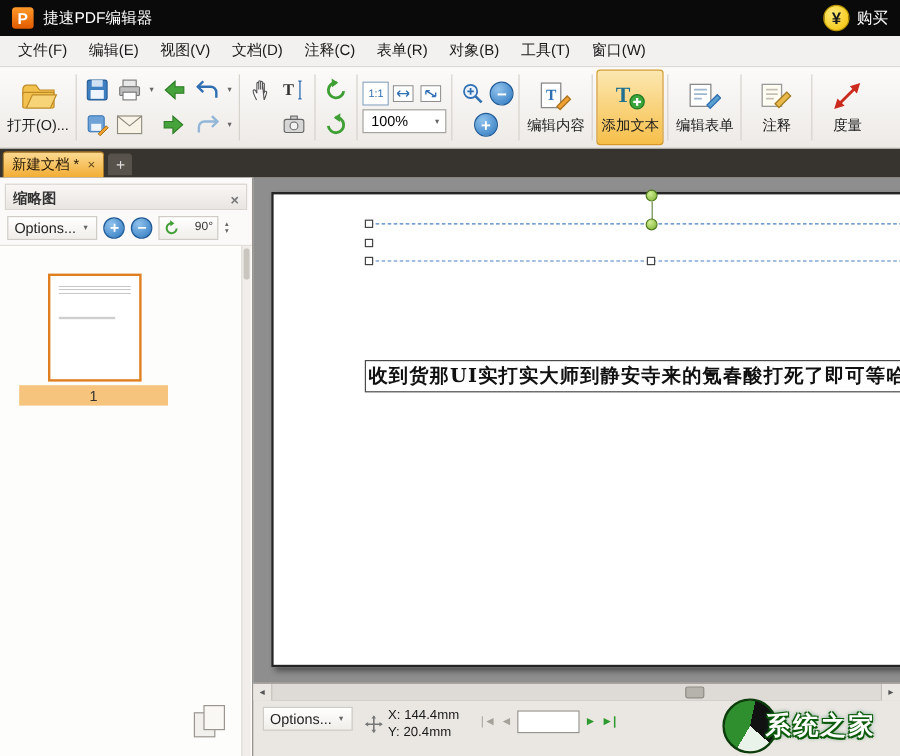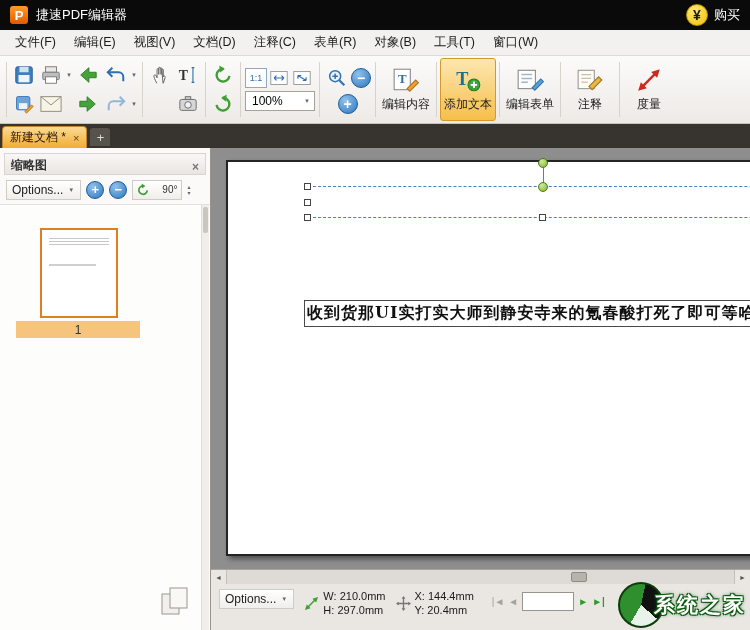--- a/index.html
+++ b/index.html
@@ -87,21 +87,21 @@
   .statusbar { position:absolute; left:0; right:0; bottom:0; height:46px; background:#eae7e2; display:flex; align-items:flex-start; gap:10px; padding:5px 8px; }
   .stack { display:flex; flex-direction:column; font-size:11px; line-height:14px; color:#1a1a1a; }
   .sb-group { display:flex; align-items:center; gap:4px; }
   .nav { display:flex; align-items:center; gap:4px; margin-left:8px; margin-top:3px; }
   .nav-btn { font-size:10px; cursor:pointer; }
   .nav-btn.disabled { color:#a5a19b; }
   .nav-btn.go { color:#2f9a2f; font-weight:bold; }
   .page-input { width:52px; height:19px; border:1px solid #98948d; background:#fff; font-size:11px; padding:0 3px; }
 
   
-  .watermark { position:absolute; right:0; bottom:0; z-index:60; display:flex; align-items:center; padding:2px 4px; }
+  .watermark { position:absolute; right:16px; bottom:0; z-index:60; display:flex; align-items:center; padding:2px 4px; }
   .wm-circle { width:46px; height:46px; border-radius:50%; background:conic-gradient(from 210deg,#2f8f2f 0 45%,#111 45% 78%,#e9f3e9 78% 100%); border:2px solid #0c3c0c; flex:none; }
   .wm-text { font-size:21px; font-weight:bold; color:#fff; letter-spacing:2px; margin-left:-10px;
              text-shadow:-1px -1px 0 #0a5a0a, 1px -1px 0 #0a5a0a, -1px 1px 0 #0a5a0a, 1px 1px 0 #0a5a0a, 0 0 4px #063; }
 </style>
 </head>
 <body>
 
 <div class="titlebar">
   <div class="app-icon">P</div>
   <span class="win-title">捷速PDF编辑器</span>
@@ -118,20 +118,28 @@
   <span class="menu-item">文档(D)</span>
   <span class="menu-item">注释(C)</span>
   <span class="menu-item">表单(R)</span>
   <span class="menu-item">对象(B)</span>
   <span class="menu-item">工具(T)</span>
   <span class="menu-item">窗口(W)</span>
 </div>
 
 <div class="toolbar">
 
+  <div class="big-btn">
+    <svg width="32" height="26" viewBox="0 0 32 26">
+      <path d="M3 8 q0-4 4-4 h7 l3 4 h12 v4 H3z" fill="#f2c14e" stroke="#bd8a24"></path>
+      <rect x="3" y="10" width="26" height="13" rx="1" fill="#f2c14e" stroke="#bd8a24"></rect>
+      <path d="M6 23 L11 12 H31 L26 23 Z" fill="#f8d478" stroke="#bd8a24"></path>
+    </svg>
+    <span class="lbl">打开(O)...</span>
+  </div>
 
   <div class="tb-sep"></div>
 
   <div class="tb-group">
     <div class="tb-row">
       <div class="tbtn">
         <svg width="22" height="22" viewBox="0 0 24 24">
           <rect x="3" y="3" width="18" height="18" rx="2" fill="#3d7fc1" stroke="#255c95"></rect>
           <rect x="7" y="3" width="10" height="6" fill="#cfe2f3"></rect>
           <rect x="6" y="12" width="12" height="8" fill="#eef4fb"></rect>
@@ -428,31 +436,20 @@
       <div class="hs-btn right">►</div>
     </div>
 
     <div class="statusbar">
       <div class="options-btn">
         <span>Options...</span>
         <span class="dd">▾</span>
       </div>
       <div class="sb-group">
         <svg width="15" height="15" viewBox="0 0 16 16">
-          <line x1="3" y1="13" x2="13" y2="3" stroke="#3f9f34" stroke-width="1.6"></line>
-          <polygon points="1,15 7,13 3,9" fill="#3f9f34"></polygon>
-          <polygon points="15,1 9,3 13,7" fill="#3f9f34"></polygon>
-        </svg>
-        <div class="stack">
-          <span>W: 210.0mm</span>
-          <span>H: 297.0mm</span>
-        </div>
-      </div>
-      <div class="sb-group">
-        <svg width="15" height="15" viewBox="0 0 16 16">
           <path d="M8 1 V15 M1 8 H15" stroke="#777" stroke-width="1.4"></path>
           <polygon points="8,0 6,3 10,3" fill="#777"></polygon>
             <polygon points="8,16 6,13 10,13" fill="#777"></polygon>
           <polygon points="0,8 3,6 3,10" fill="#777"></polygon>
             <polygon points="16,8 13,6 13,10" fill="#777"></polygon>
         </svg>
         <div class="stack">
           <span>X: 144.4mm</span>
           <span>Y: 20.4mm</span>
         </div>

